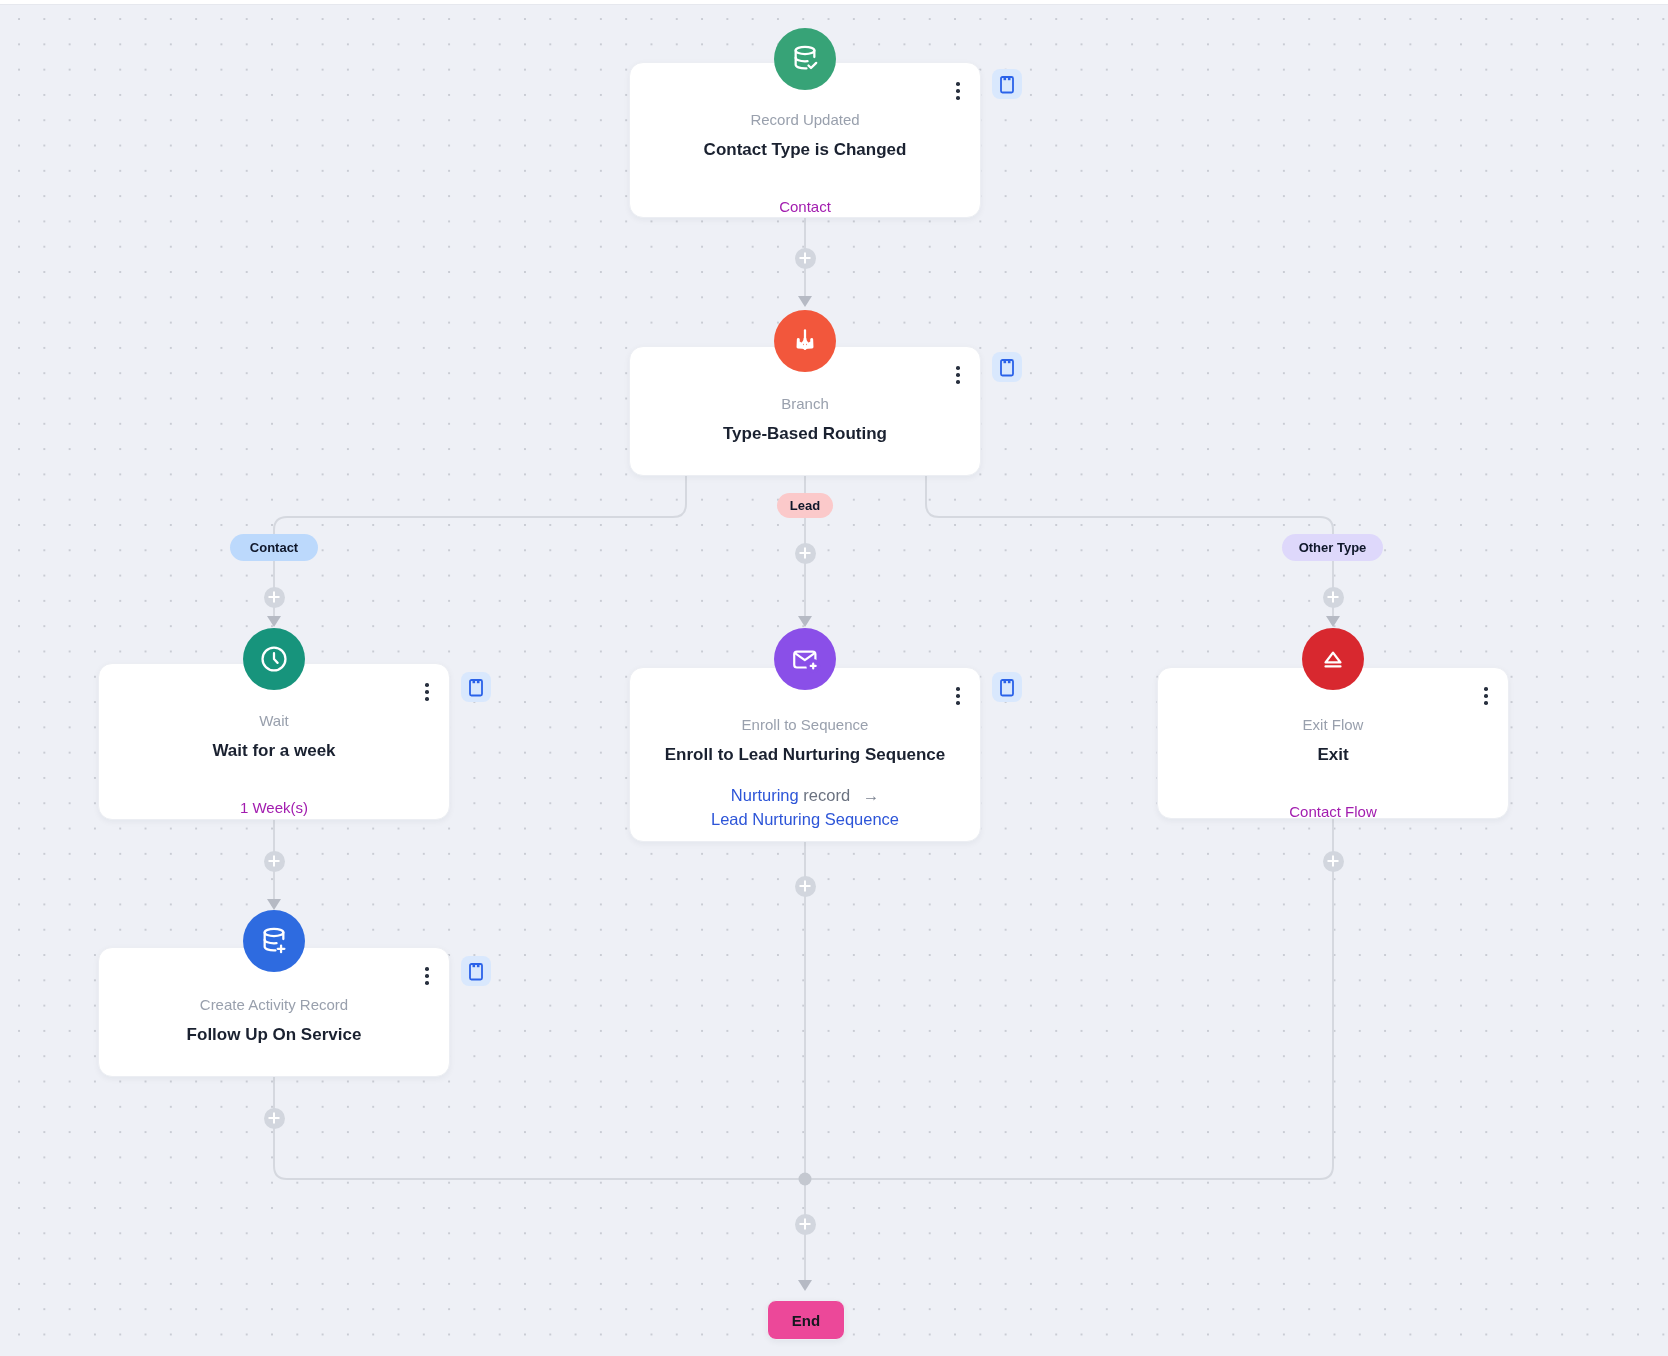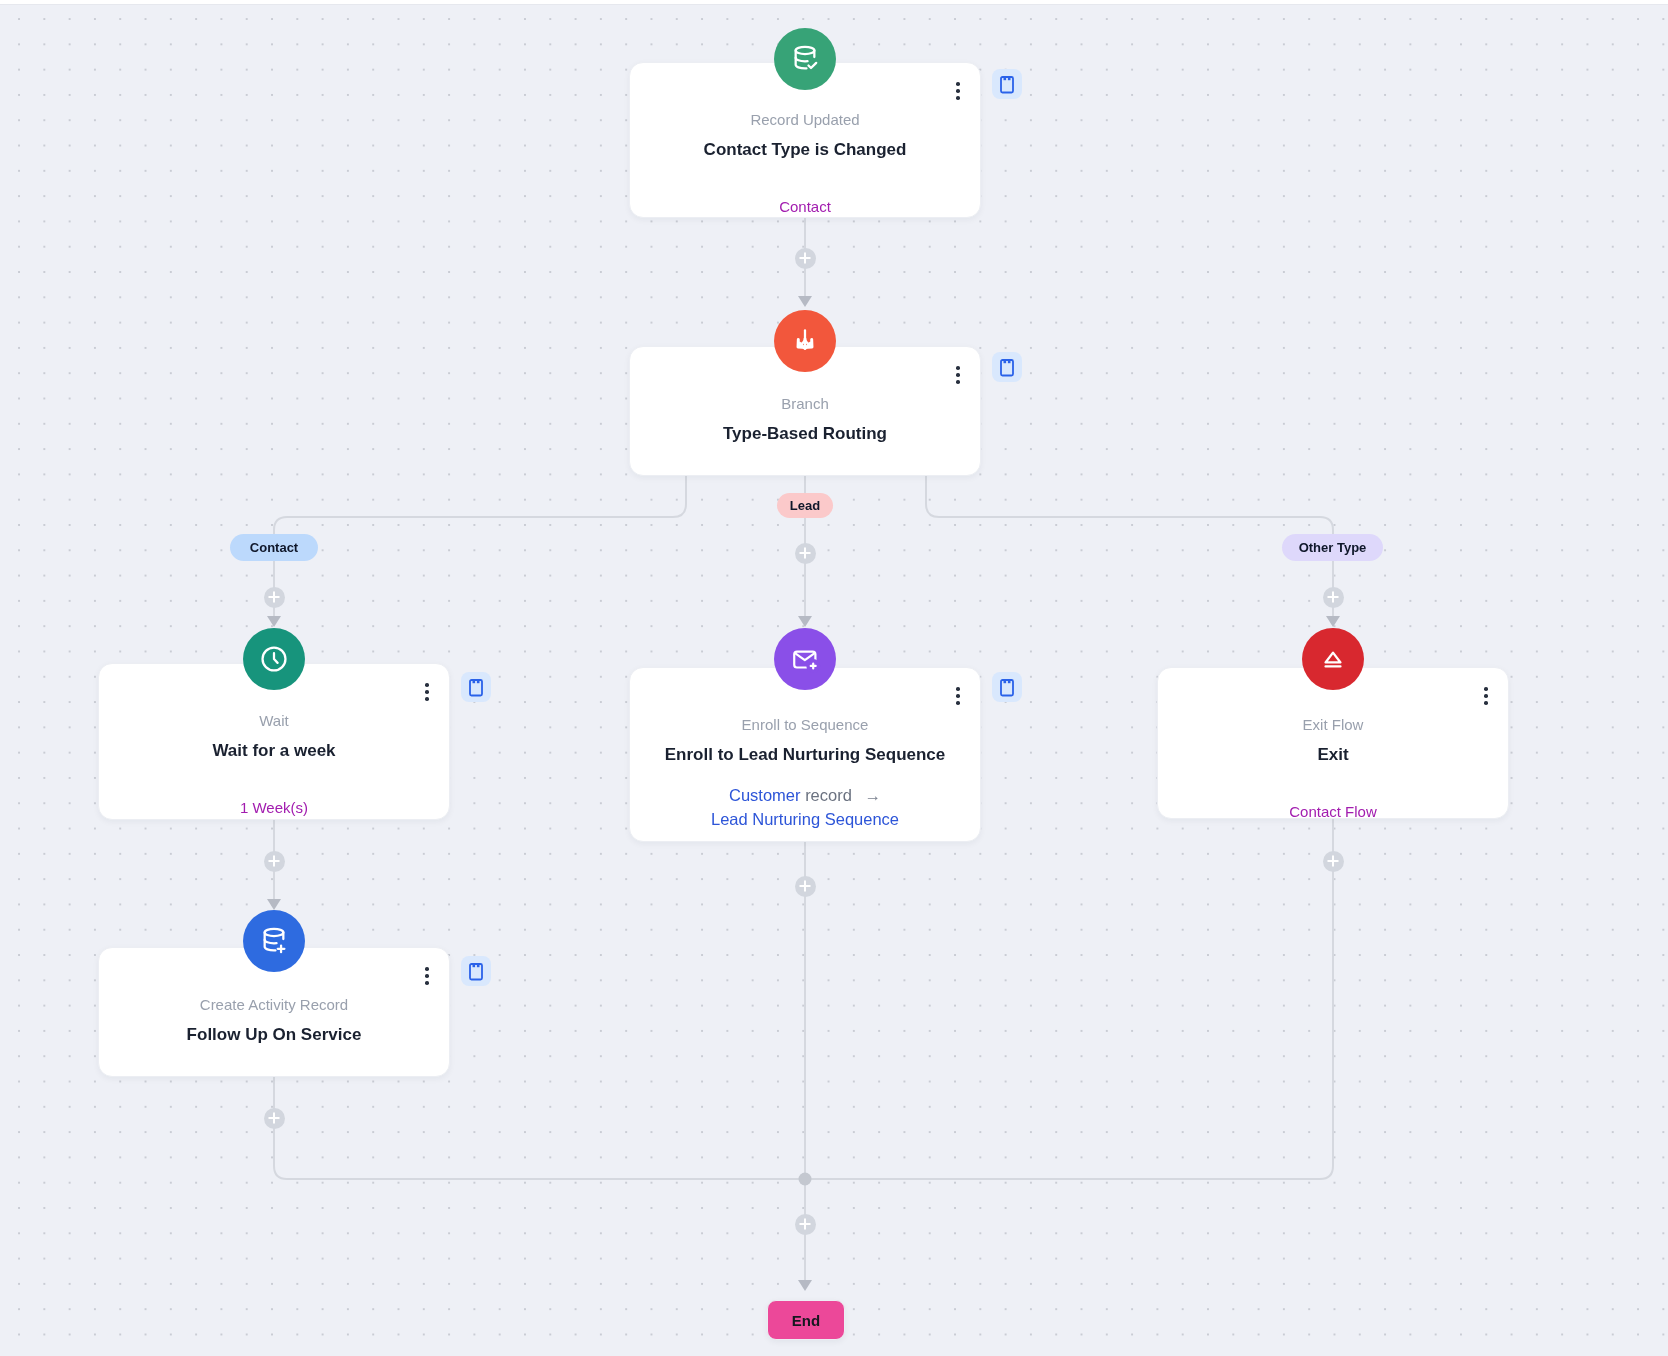--- a/index.html
+++ b/index.html
@@ -173,21 +173,21 @@
 
 <div class="card" style="left:629px;top:667px;width:352px;height:175px">
   <div class="menu">
       <i></i>
       <i></i>
       <i></i>
     </div>
   <div class="ntype">Enroll to Sequence</div>
   <div class="ntitle">Enroll to Lead Nurturing Sequence</div>
   <div class="linkrow">
-    <span class="blue">Customer</span>
+    <span class="blue">Nurturing</span>
     <span class="gray">record</span>
     <span class="arr">→</span>
   </div>
   <div class="nlink2">Lead Nurturing Sequence</div>
 </div>
 <div class="icircle" style="left:774px;top:628px;background:#8a4fe8">
   <svg width="33" height="33" viewBox="0 0 24 24" fill="none" stroke="#fff" stroke-width="1.6" stroke-linecap="round" stroke-linejoin="round">
     <rect x="3.8" y="6.2" width="15.4" height="11.6" rx="2"></rect>
     <path d="M4.6 7.6 L11.5 12.5 L18.4 7.6"></path>
     <circle cx="17.6" cy="16.7" r="4.2" fill="#8a4fe8" stroke="#8a4fe8"></circle>

